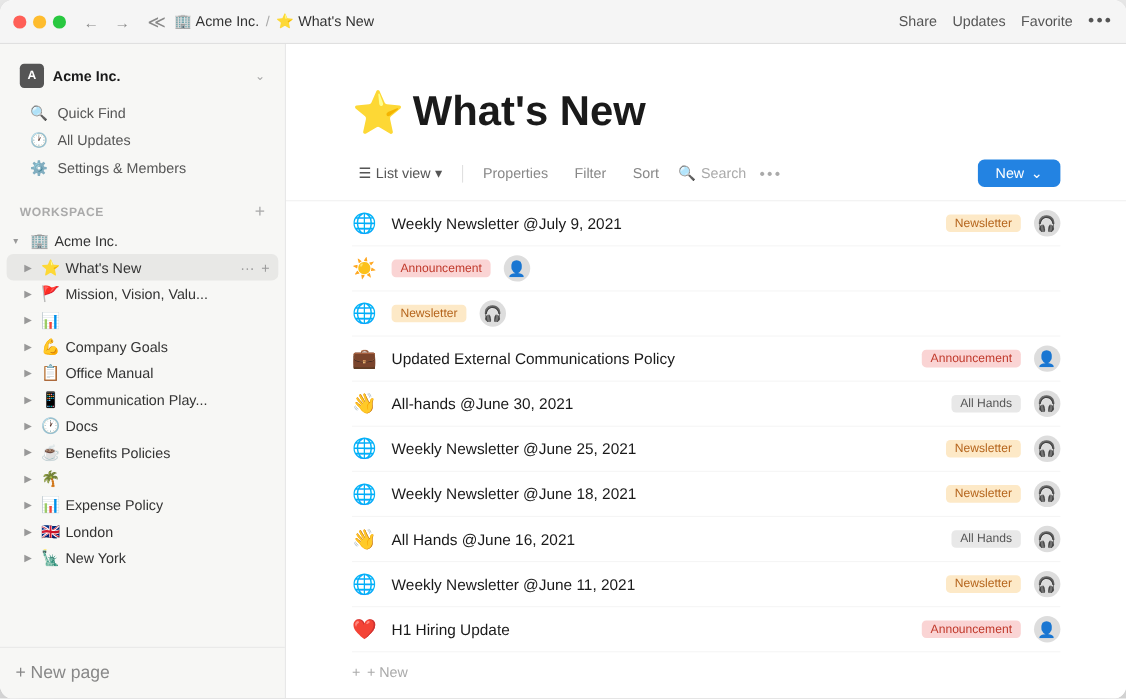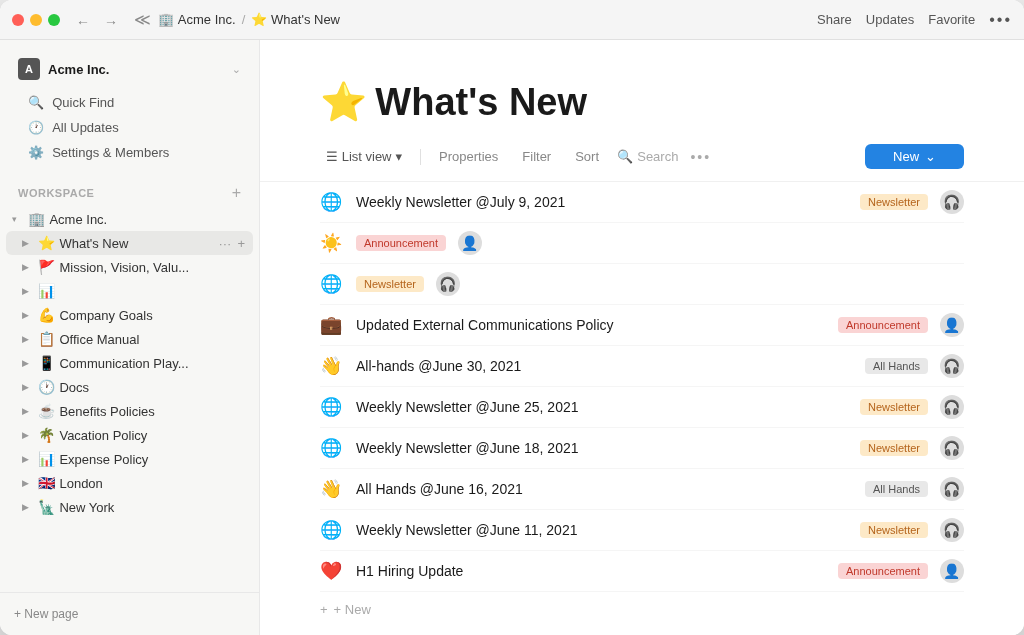--- a/index.html
+++ b/index.html
@@ -222,21 +222,21 @@
       padding: 0 2px;
     }
     .sidebar-footer {
       padding: 10px 14px;
       border-top: 1px solid #e8e8e8;
     }
     .new-page-btn {
       display: flex;
       align-items: center;
       gap: 6px;
-      font-size: 12px;
+      font-size: 16px;
       color: #888;
       cursor: pointer;
       background: none;
       border: none;
       padding: 4px 0;
     }
     
     .content {
       flex: 1;
       display: flex;
@@ -304,21 +304,21 @@
     }
     .toolbar-spacer { flex: 1; }
     .new-entry-btn {
       display: flex;
       align-items: center;
       gap: 6px;
       background: #2383e2;
       color: white;
       border: none;
       border-radius: 6px;
-      padding: 5px 28px;
+      padding: 5px 16px;
       font-size: 13px;
       font-weight: 500;
       cursor: pointer;
     }
     
     .table-container {
       flex: 1;
       overflow-y: auto;
       padding: 0 60px;
     }
@@ -479,21 +479,20 @@
 
         <div class="tree-item indent-1">
           <span class="tree-chevron">▶</span>
           <span class="tree-item-icon">☕</span>
           <span class="tree-item-label">Benefits Policies</span>
         </div>
 
         <div class="tree-item indent-1">
           <span class="tree-chevron">▶</span>
           <span class="tree-item-icon">🌴</span>
-          <span class="tree-item-label">Vacation Policy</span>
         </div>
 
         <div class="tree-item indent-1">
           <span class="tree-chevron">▶</span>
           <span class="tree-item-icon">📊</span>
           <span class="tree-item-label">Expense Policy</span>
         </div>
 
         <div class="tree-item indent-1">
           <span class="tree-chevron">▶</span>

